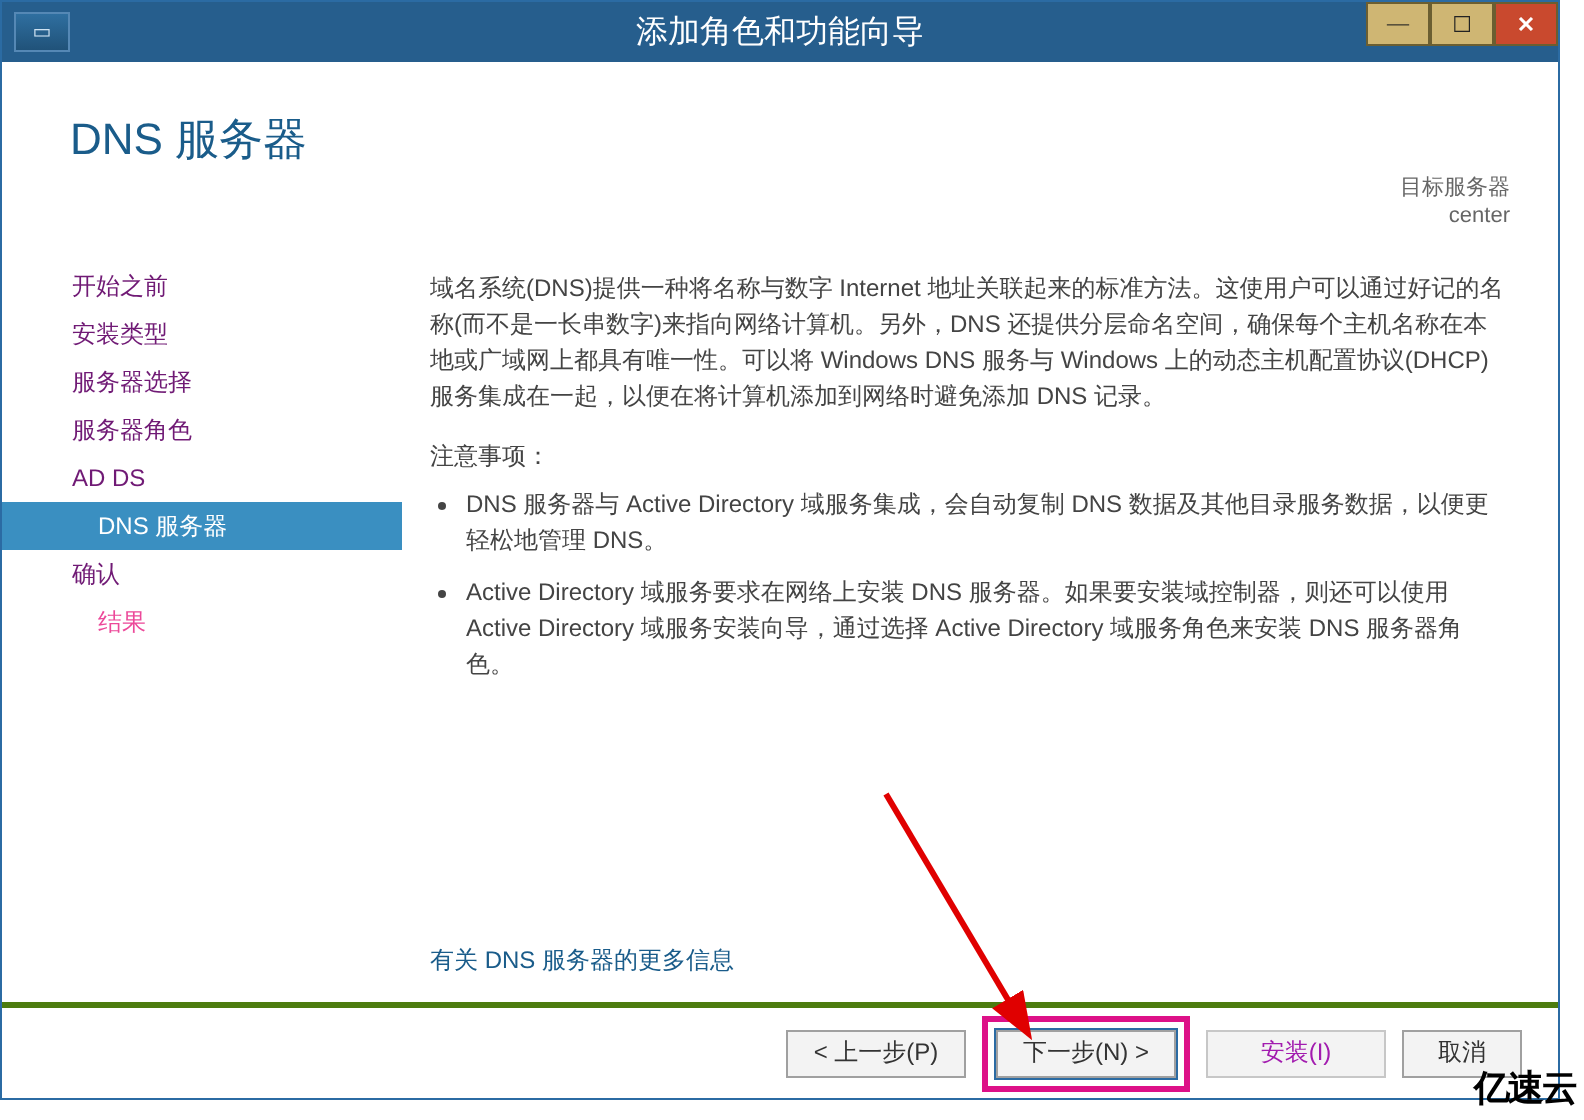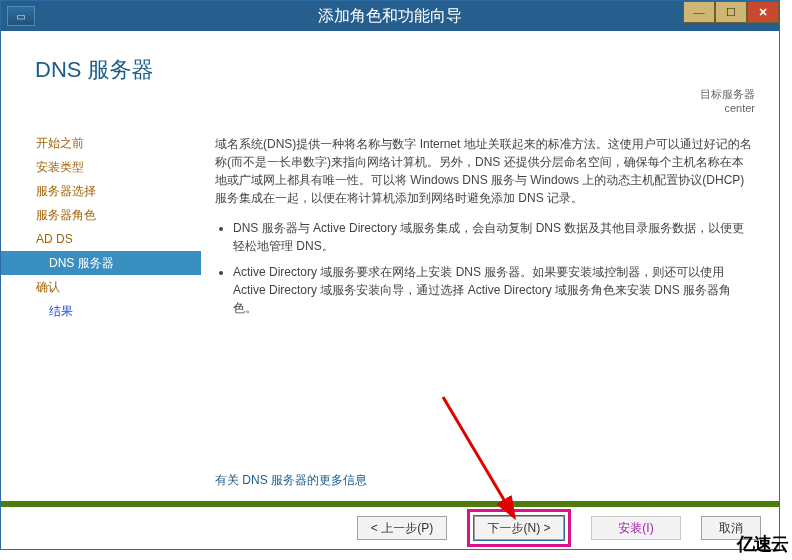--- a/index.html
+++ b/index.html
@@ -16,32 +16,32 @@
   .winbtn.close { background: #c9492e; color: #fff; }
   .winbtn span { font-family: "Segoe UI Symbol"; font-size: 11px; color: #222; }
   .winbtn.close span { color: #fff; font-weight: bold; }
 
   .content { position: absolute; top: 30px; left: 0; right: 0; bottom: 48px; background: #fff; padding: 0; }
   .heading { position: absolute; top: 24px; left: 34px; font-size: 22px; color: #1a5c8a; font-weight: 400; }
   .target-box { position: absolute; top: 56px; right: 24px; text-align: right; font-size: 11px; color: #666; line-height: 14px; }
 
   .sidebar { position: absolute; top: 100px; left: 0; width: 200px; }
   .sidebar .item { height: 24px; line-height: 24px; padding-left: 48px; font-size: 12px; color: #666; cursor: default; }
-  .sidebar .item.enabled { color: #a16207; padding-left: 35px; }
+  .sidebar .item.enabled { color: #701a75; padding-left: 35px; }
   .sidebar .item.active { background: #3a8fc1; color: #fff; }
-  .sidebar .item.disabled { color: #1d4ed8; }
+  .sidebar .item.disabled { color: #ec4899; }
 
   .main { position: absolute; top: 104px; left: 214px; right: 24px; font-size: 12px; color: #444; line-height: 18px; }
   .main p { margin-bottom: 12px; }
   .main .notelabel { margin-bottom: 6px; }
   .main ul { padding-left: 18px; }
   .main li { margin-bottom: 8px; list-style: disc; }
   .main .morelink { position: absolute; top: 336px; left: 0; color: #1a5c8a; text-decoration: none; cursor: pointer; }
 
-  .footer { position: absolute; bottom: 0; left: 0; right: 0; height: 48px; border-top: 6px solid #4d7c0f; display: flex; align-items: center; justify-content: flex-end; padding-right: 18px; gap: 20px; }
+  .footer { position: absolute; bottom: 0; left: 0; right: 0; height: 48px; border-top: 3px solid #4d7c0f; display: flex; align-items: center; justify-content: flex-end; padding-right: 18px; gap: 8px; }
   .footer .btn { min-width: 90px; height: 24px; border: 1px solid #a0a0a0; background: #f3f3f3; color: #333; font-size: 12px; padding: 0 10px; cursor: default; }
   .footer .btn.disabled { color: #a21caf; border-color: #c7c7c7; }
   .footer .btn.default { outline: 1px solid #2b6ba3; }
   .footer .highlight { border: 3px solid #d18; padding: 4px; }
 
   .arrow { position: absolute; pointer-events: none; }
   .watermark { position: absolute; right: 4px; bottom: 4px; color: #000000; font-size: 18px; font-weight: bold; letter-spacing: -1px; }
 </style>
 </head>
 <body>
@@ -79,20 +79,21 @@
       <div class="item enabled">服务器选择</div>
       <div class="item enabled">服务器角色</div>
       <div class="item enabled">AD DS</div>
       <div class="item active">DNS 服务器</div>
       <div class="item enabled">确认</div>
       <div class="item disabled">结果</div>
     </div>
 
     <div class="main">
       <p>域名系统(DNS)提供一种将名称与数字 Internet 地址关联起来的标准方法。这使用户可以通过好记的名称(而不是一长串数字)来指向网络计算机。另外，DNS 还提供分层命名空间，确保每个主机名称在本地或广域网上都具有唯一性。可以将 Windows DNS 服务与 Windows 上的动态主机配置协议(DHCP)服务集成在一起，以便在将计算机添加到网络时避免添加 DNS 记录。</p>
+      <p class="notelabel">注意事项：</p>
       <ul>
         <li>DNS 服务器与 Active Directory 域服务集成，会自动复制 DNS 数据及其他目录服务数据，以便更轻松地管理 DNS。</li>
         <li>Active Directory 域服务要求在网络上安装 DNS 服务器。如果要安装域控制器，则还可以使用 Active Directory 域服务安装向导，通过选择 Active Directory 域服务角色来安装 DNS 服务器角色。</li>
       </ul>
       <a class="morelink">有关 DNS 服务器的更多信息</a>
     </div>
   </div>
 
   <div class="footer">
     <button class="btn">&lt; 上一步(P)</button>

